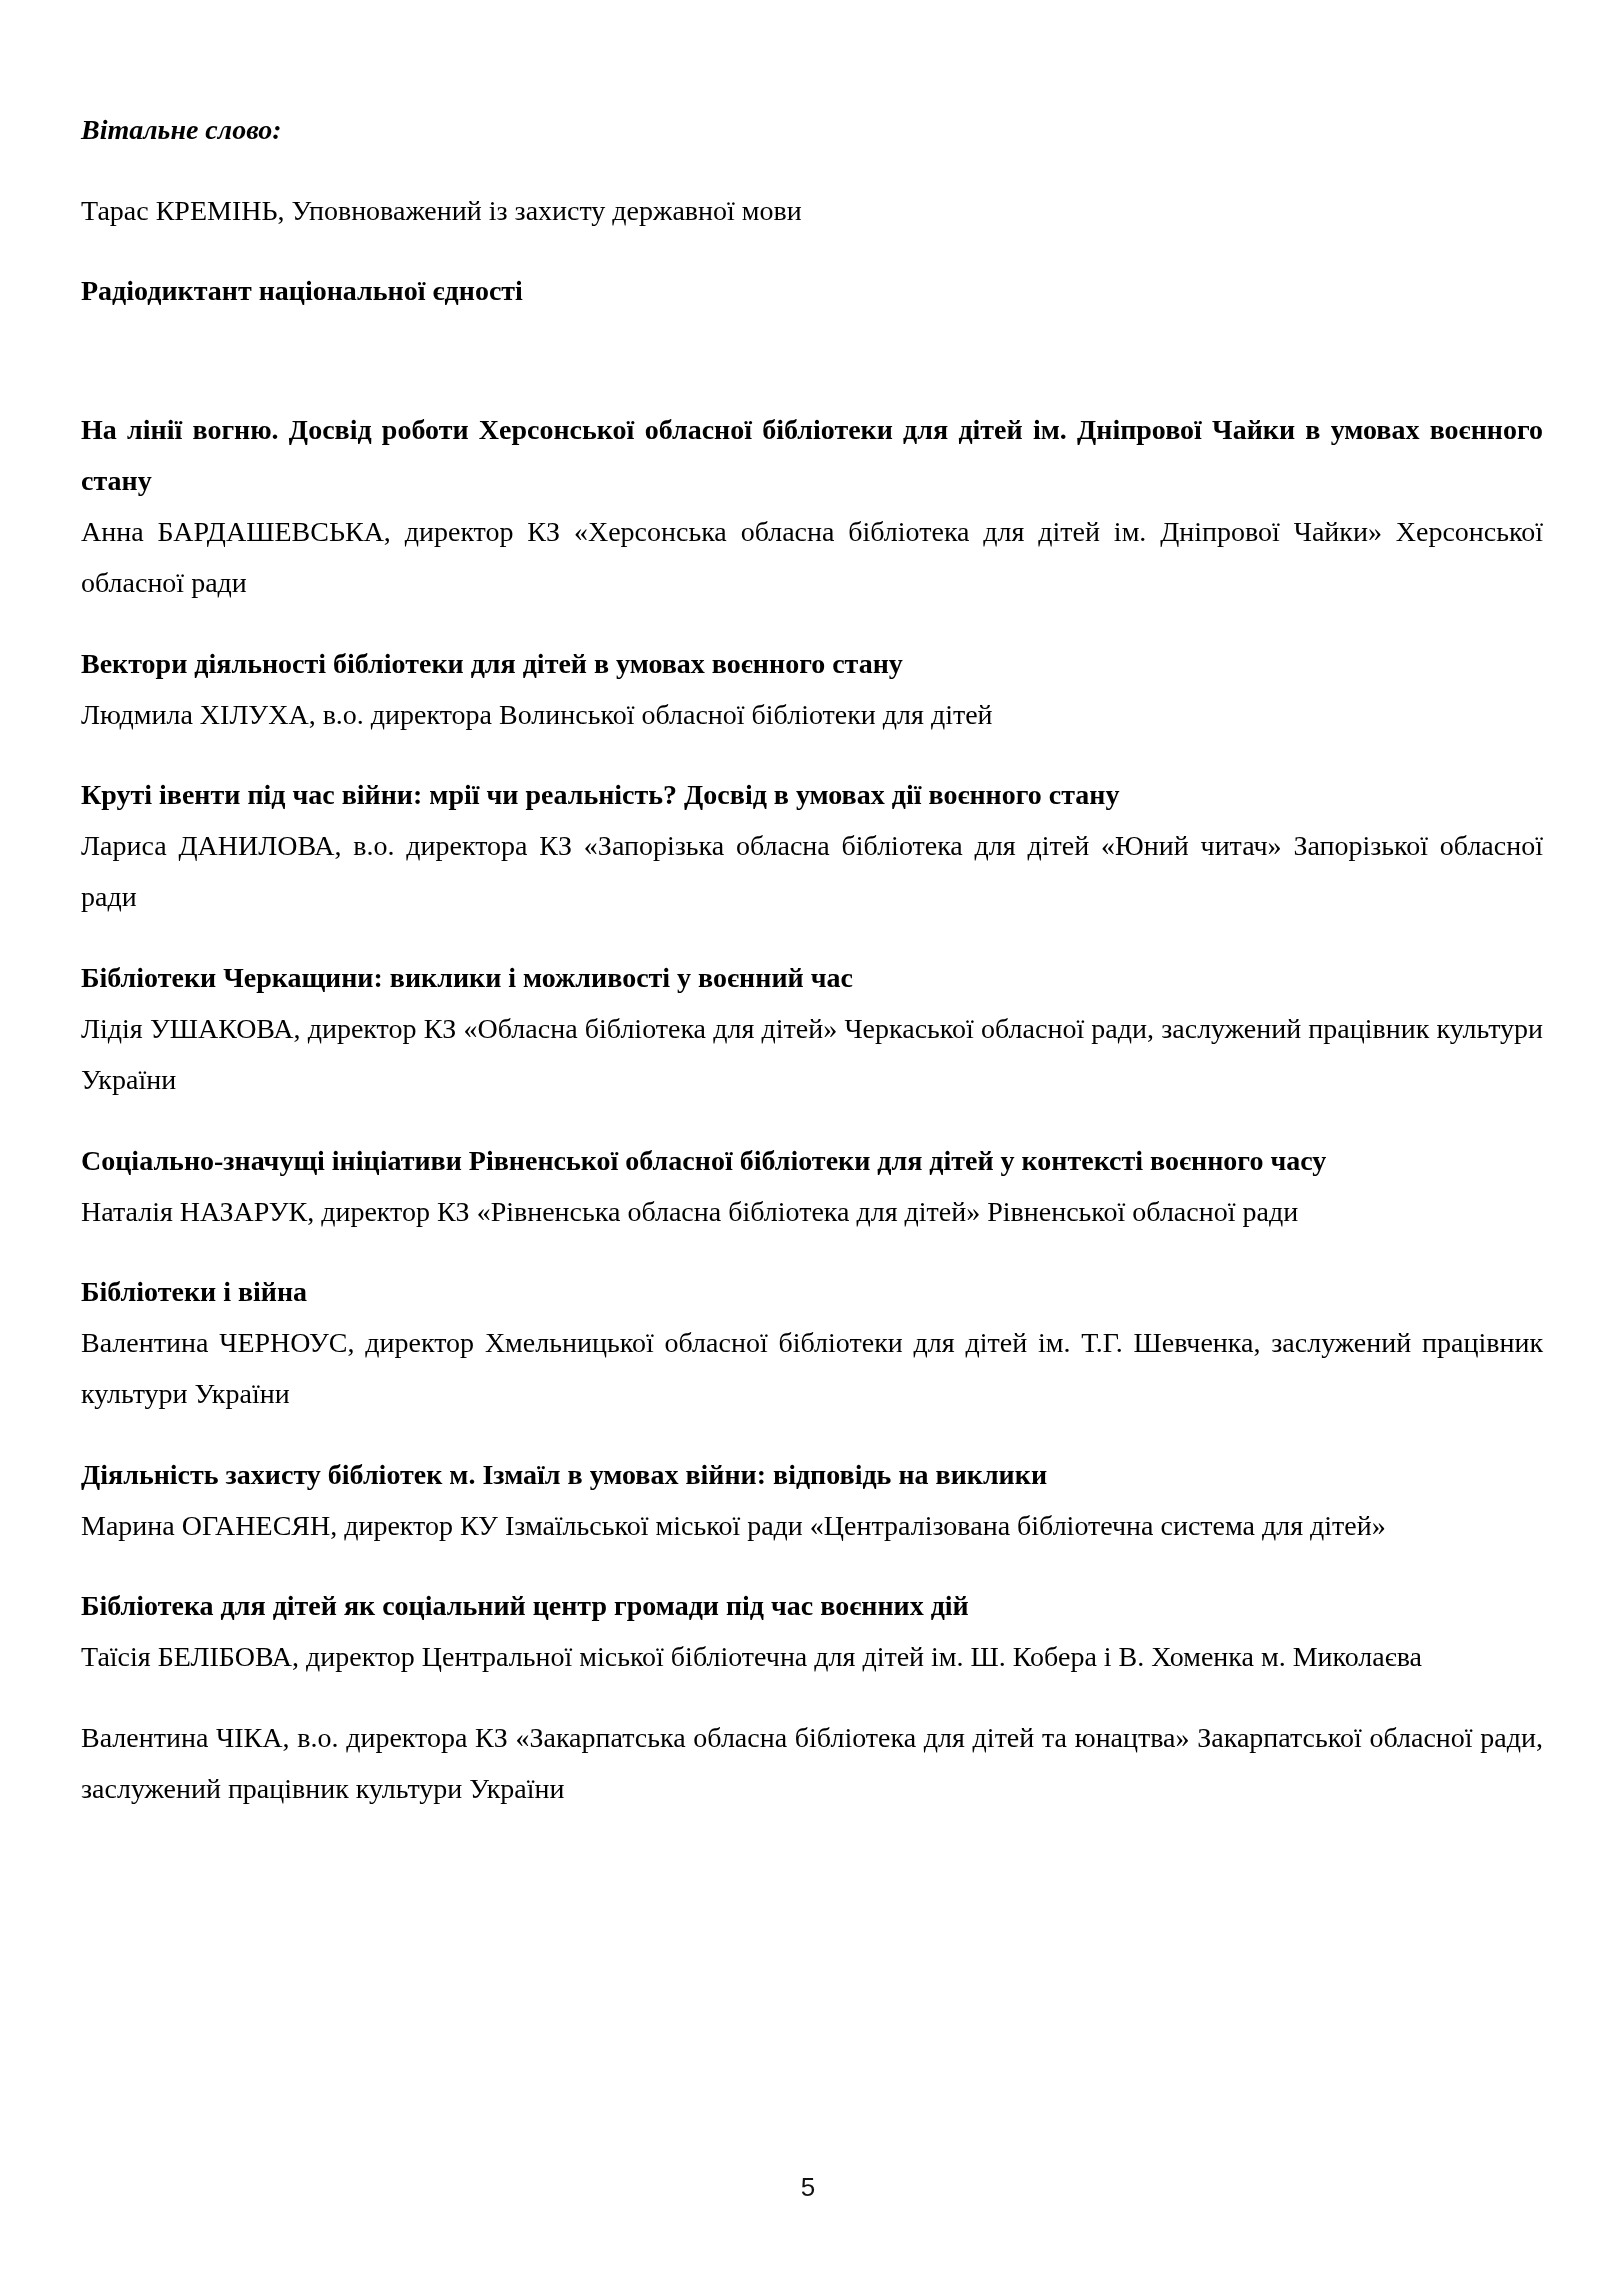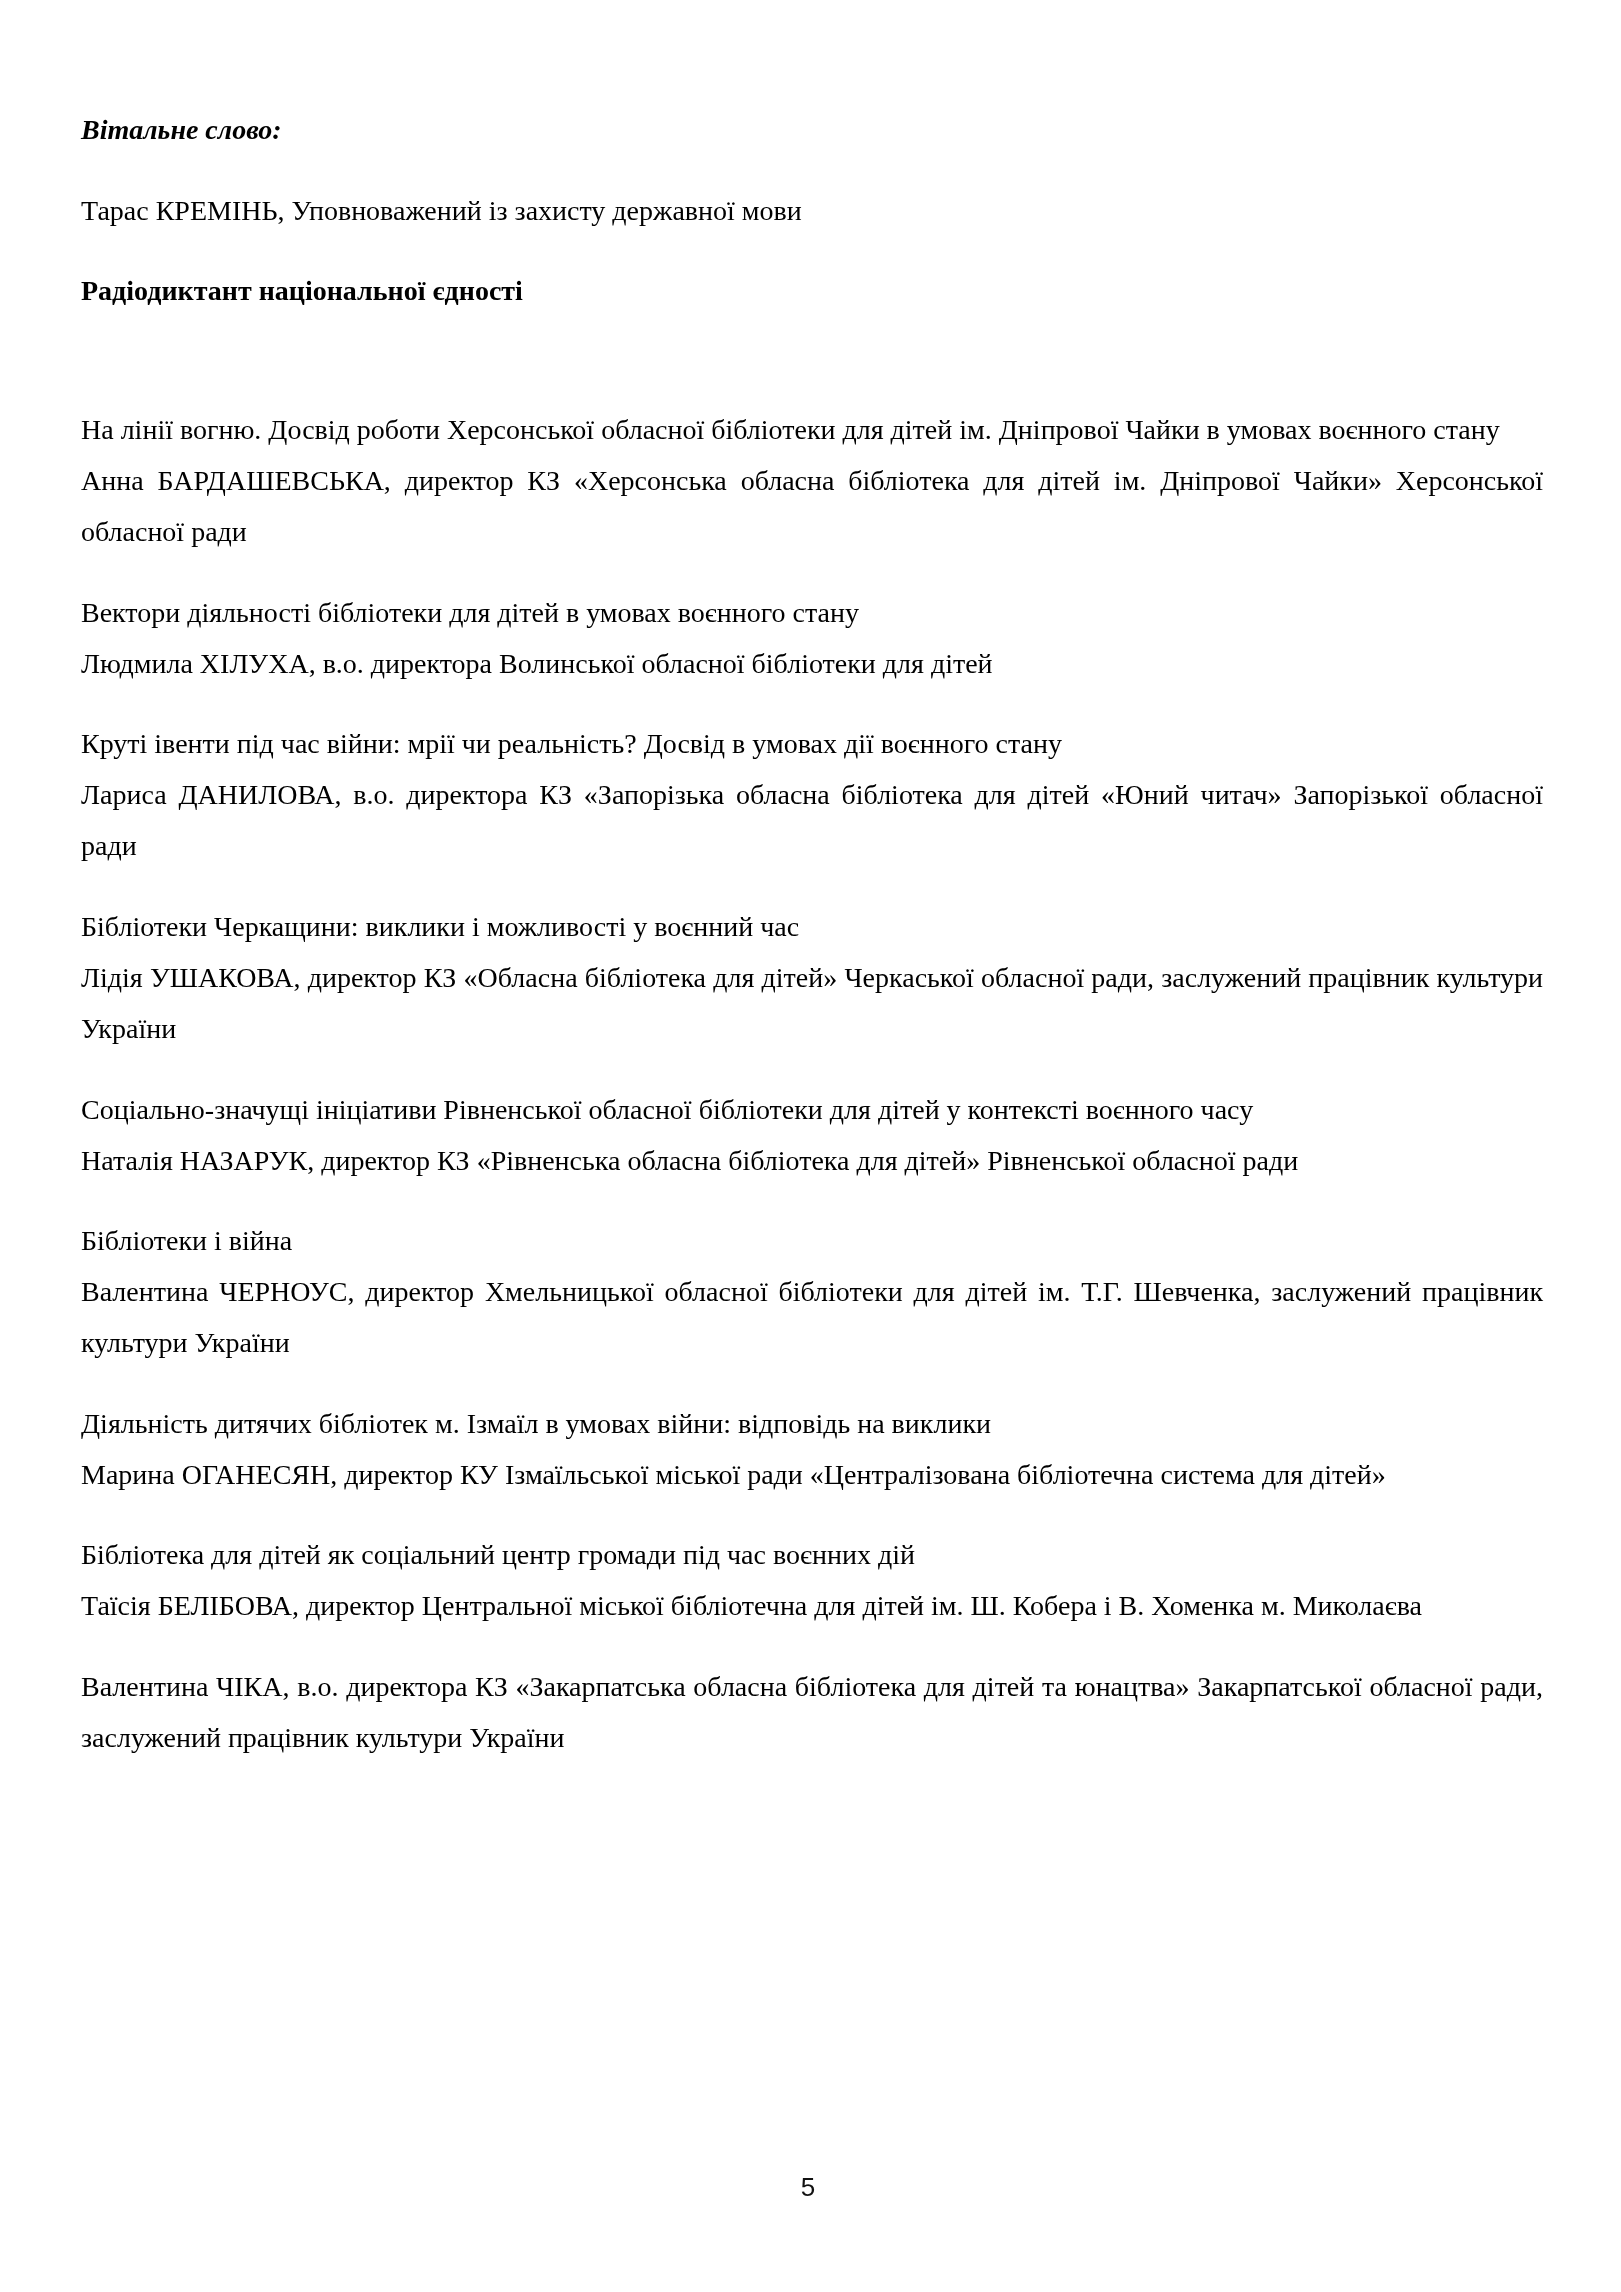--- a/index.html
+++ b/index.html
@@ -28,21 +28,21 @@
     font-weight: bold;
     font-style: italic;
   }
   .bold {
     font-weight: bold;
   }
   .gap-lg {
     margin-bottom: 88px !important;
   }
   .session .title {
-    font-weight: normal;
+    font-weight: bold;
     margin-bottom: 0;
   }
   .session .speaker {
     margin-bottom: 29.6px;
   }
   .page-number {
     position: absolute;
     left: 0;
     right: 0;
     top: 2169px;
@@ -89,21 +89,21 @@
     <p class="title">Соціально-значущі ініціативи Рівненської обласної бібліотеки для дітей у контексті воєнного часу</p>
     <p class="speaker">Наталія НАЗАРУК, директор КЗ «Рівненська обласна бібліотека для дітей» Рівненської обласної ради</p>
   </div>
 
   <div class="session">
     <p class="title">Бібліотеки і війна</p>
     <p class="speaker">Валентина ЧЕРНОУС, директор Хмельницької обласної бібліотеки для дітей ім. Т.Г. Шевченка, заслужений працівник культури України</p>
   </div>
 
   <div class="session">
-    <p class="title">Діяльність дитячих бібліотек м. Ізмаїл в умовах війни: відповідь на виклики</p>
+    <p class="title">Діяльність захисту бібліотек м. Ізмаїл в умовах війни: відповідь на виклики</p>
     <p class="speaker">Марина ОГАНЕСЯН, директор КУ Ізмаїльської міської ради «Централізована бібліотечна система для дітей»</p>
   </div>
 
   <div class="session">
     <p class="title">Бібліотека для дітей як соціальний центр громади під час воєнних дій</p>
     <p class="speaker">Таїсія БЕЛІБОВА, директор Центральної міської бібліотечна для дітей ім. Ш. Кобера і В. Хоменка м. Миколаєва</p>
   </div>
 
   <div class="session">
     <p class="speaker">Валентина ЧІКА, в.о. директора КЗ «Закарпатська обласна бібліотека для дітей та юнацтва» Закарпатської обласної ради, заслужений працівник культури України</p>

